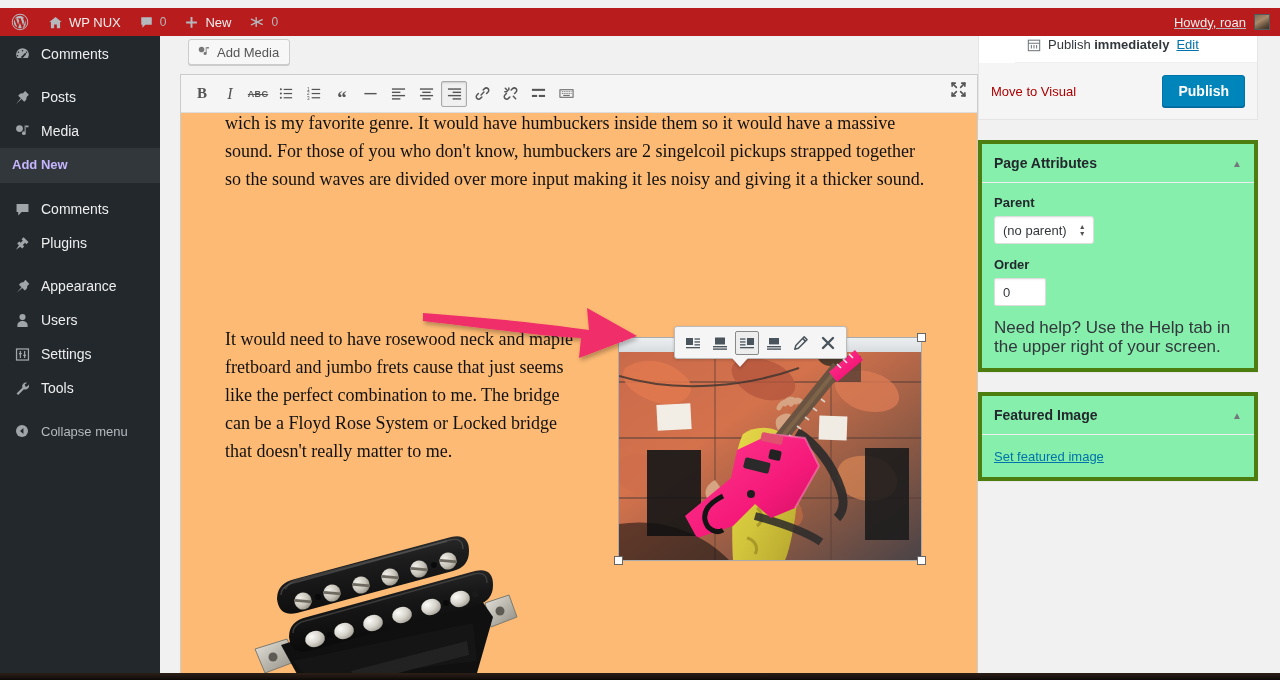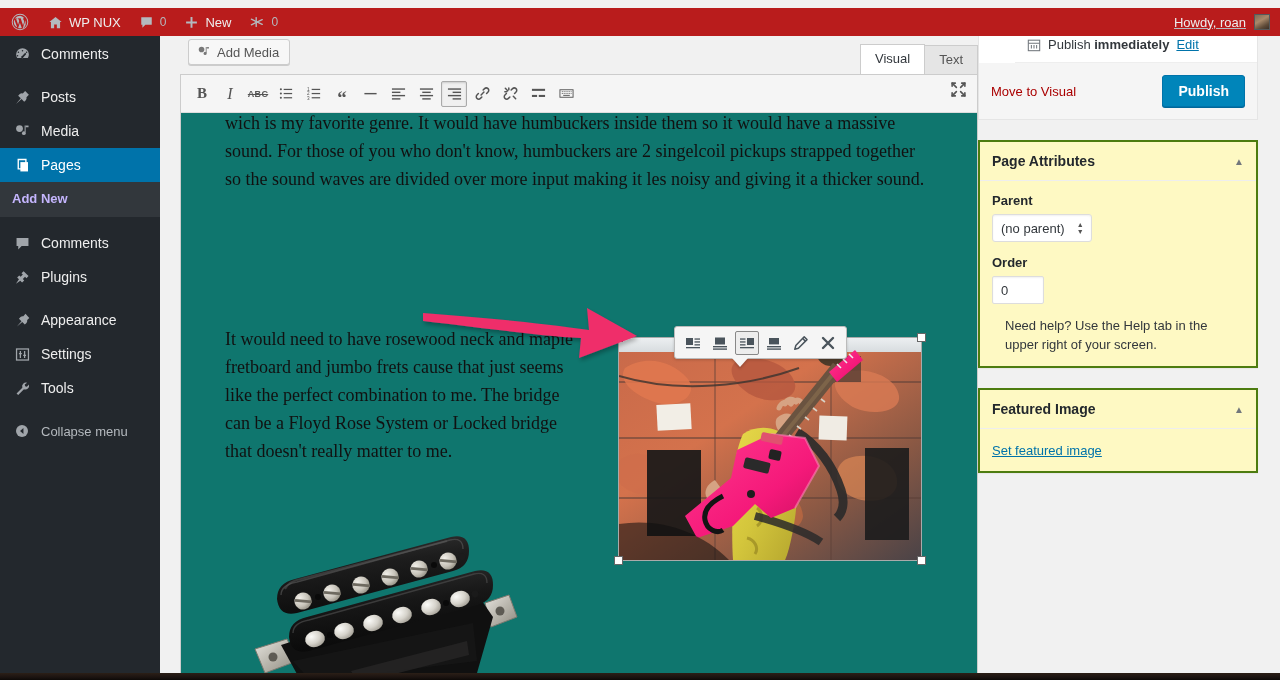--- a/index.html
+++ b/index.html
@@ -141,21 +141,21 @@
   .tbtn.bold  { font-weight: bold; font-size: 15px; font-family: "Liberation Serif", serif; }
   .tbtn.ital  { font-style: italic; font-size: 16px; font-family: "Liberation Serif", serif; }
   .tbtn.strike{ font-size: 9px; font-weight: bold; text-decoration: line-through; letter-spacing: .3px; }
   .tbtn.quote { font-size: 19px; font-weight: bold; line-height: 0; padding-top: 8px; font-family: "Liberation Serif", serif; }
   .tb-right { position: absolute; right: 10px; top: 6px; }
 
   #content-area {
     position: relative;
     height: 560px;
     overflow: hidden;
-    background: #0f766e;
+    background: #fdba74;
   }
   .para {
     position: absolute;
     font-family: "Liberation Serif", serif;
     font-size: 18px; line-height: 28px;
     color: #111;
   }
   #para1 { left: 44px; top: -4px; width: 700px; }
   #para2 { left: 44px; top: 212px; width: 360px; }
 
@@ -206,21 +206,21 @@
 
   
   #pickup-img { position: absolute; left: 60px; top: 420px; }
 
   
   #right-col {
     position: absolute; right: 22px; top: 0;
     width: 280px;
   }
   .panel {
-    background: #fef9c3; border: 2px solid #4d7c0f;
+    background: #86efac; border: 4px solid #4d7c0f;
     margin-bottom: 20px;
     box-shadow: 0 1px 1px rgba(0,0,0,.04);
   }
   .panel-head {
     display: flex; align-items: center; justify-content: space-between;
     padding: 11px 12px;
     border-bottom: 1px solid #eee;
     font-size: 14px; font-weight: bold; color: #23282d;
   }
   .toggle-arrow { color: #72777c; font-size: 10px; }
@@ -271,21 +271,21 @@
     line-height: 5px; font-size: 7px;
   }
   .num-input {
     width: 52px; height: 28px;
     border: 1px solid #ddd; border-radius: 2px;
     background: #fff; font-size: 13px; color: #32373c;
     display: flex; align-items: center; padding-left: 8px;
     box-shadow: 0 1px 2px rgba(0,0,0,.06) inset;
     margin-bottom: 12px;
   }
-  .help-text { font-size: 13px; color: #32373c; line-height: 19px; margin-left: 13px; }
+  .help-text { font-size: 17px; color: #32373c; line-height: 19px; }
   .featured-link { font-size: 13px; color: #0073aa; text-decoration: underline; }
 
   #bottom-strip {
     position: absolute; left: 0; top: 673px;
     width: 1280px; height: 7px;
     background: linear-gradient(180deg,#2b1f17 0%,#1b1310 60%,#0d0907 100%);
   }
 </style>
 </head>
 <body>
@@ -365,29 +365,20 @@
       <svg class="ic" width="17" height="17" viewBox="0 0 20 20" fill="#a0a5aa">
         <circle cx="6.5" cy="6.5" r="4"></circle>
         <path d="M12.5 3h1.2v8.3h-1.2z"></path>
         <circle cx="11.6" cy="12" r="2.2"></circle>
         <path d="M13.7 3h3.4v2h-3.4z"></path>
       </svg>
     </span>
     <span class="mlabel">Media</span>
   </div>
 
-  <div class="menu-item active">
-    <span class="menu-icon">
-      <svg class="ic" width="17" height="17" viewBox="0 0 20 20" fill="#fff">
-        <path d="M5 3h9v11H5z" fill="none" stroke="#fff" stroke-width="1.6"></path>
-        <path d="M7.5 6h9v11h-9z"></path>
-      </svg>
-    </span>
-    <span class="mlabel">Pages</span>
-  </div>
 
   <div class="submenu">
     <div class="submenu-item current">Add New</div>
   </div>
 
   <div class="menu-item sep-top">
     <span class="menu-icon">
       <svg class="ic" width="17" height="17" viewBox="0 0 20 20" fill="#a0a5aa">
         <path d="M3 3.5h14v9.5H9L5 17v-4H3z"></path>
       </svg>
@@ -406,20 +397,29 @@
 
   <div class="menu-item sep-top">
     <span class="menu-icon">
       <svg class="ic" width="17" height="17" viewBox="0 0 20 20" fill="#a0a5aa">
         <path d="M13.5 2 11 5.1a3.8 3.8 0 0 0-3.3.8L5.8 7.9l3 3-5.3 6.2 6.2-5.3 3 3 2-2a3.8 3.8 0 0 0 .8-3.3L18 7z"></path>
       </svg>
     </span>
     <span class="mlabel">Appearance</span>
   </div>
 
+  <div class="menu-item">
+    <span class="menu-icon">
+      <svg class="ic" width="17" height="17" viewBox="0 0 20 20" fill="#a0a5aa">
+        <circle cx="10" cy="6" r="3.6"></circle>
+        <path d="M10 10.6c-3.4 0-6 2.1-6 4.6v2.3h12v-2.3c0-2.5-2.6-4.6-6-4.6z"></path>
+      </svg>
+    </span>
+    <span class="mlabel">Users</span>
+  </div>
 
   <div class="menu-item">
     <span class="menu-icon">
       <svg class="ic" width="17" height="17" viewBox="0 0 20 20" fill="none" stroke="#a0a5aa" stroke-width="1.5">
         <rect x="3" y="3.5" width="14" height="13"></rect>
         <path d="M7.5 6v8M12.5 6v8M5.8 9h3.4M10.8 11h3.4"></path>
       </svg>
     </span>
     <span class="mlabel">Settings</span>
   </div>
@@ -452,24 +452,20 @@
       <div id="addmedia">
         <span>
           <svg class="ic" width="14" height="14" viewBox="0 0 20 20" fill="#777">
             <circle cx="6.5" cy="6.5" r="4"></circle>
             <path d="M12.5 3h1.2v8.3h-1.2z"></path>
             <circle cx="11.6" cy="12" r="2.2"></circle>
             <path d="M13.7 3h3.4v2h-3.4z"></path>
           </svg>
         </span>
         <span>Add Media</span>
-      </div>
-      <div class="tabs">
-        <div class="tab active">Visual</div>
-        <div class="tab">Text</div>
       </div>
     </div>
 
     <div id="editor-box">
 
       <div id="mce-toolbar">
         <div class="tbtn bold">B</div>
         <div class="tbtn ital">I</div>
         <div class="tbtn strike">ABC</div>
 

